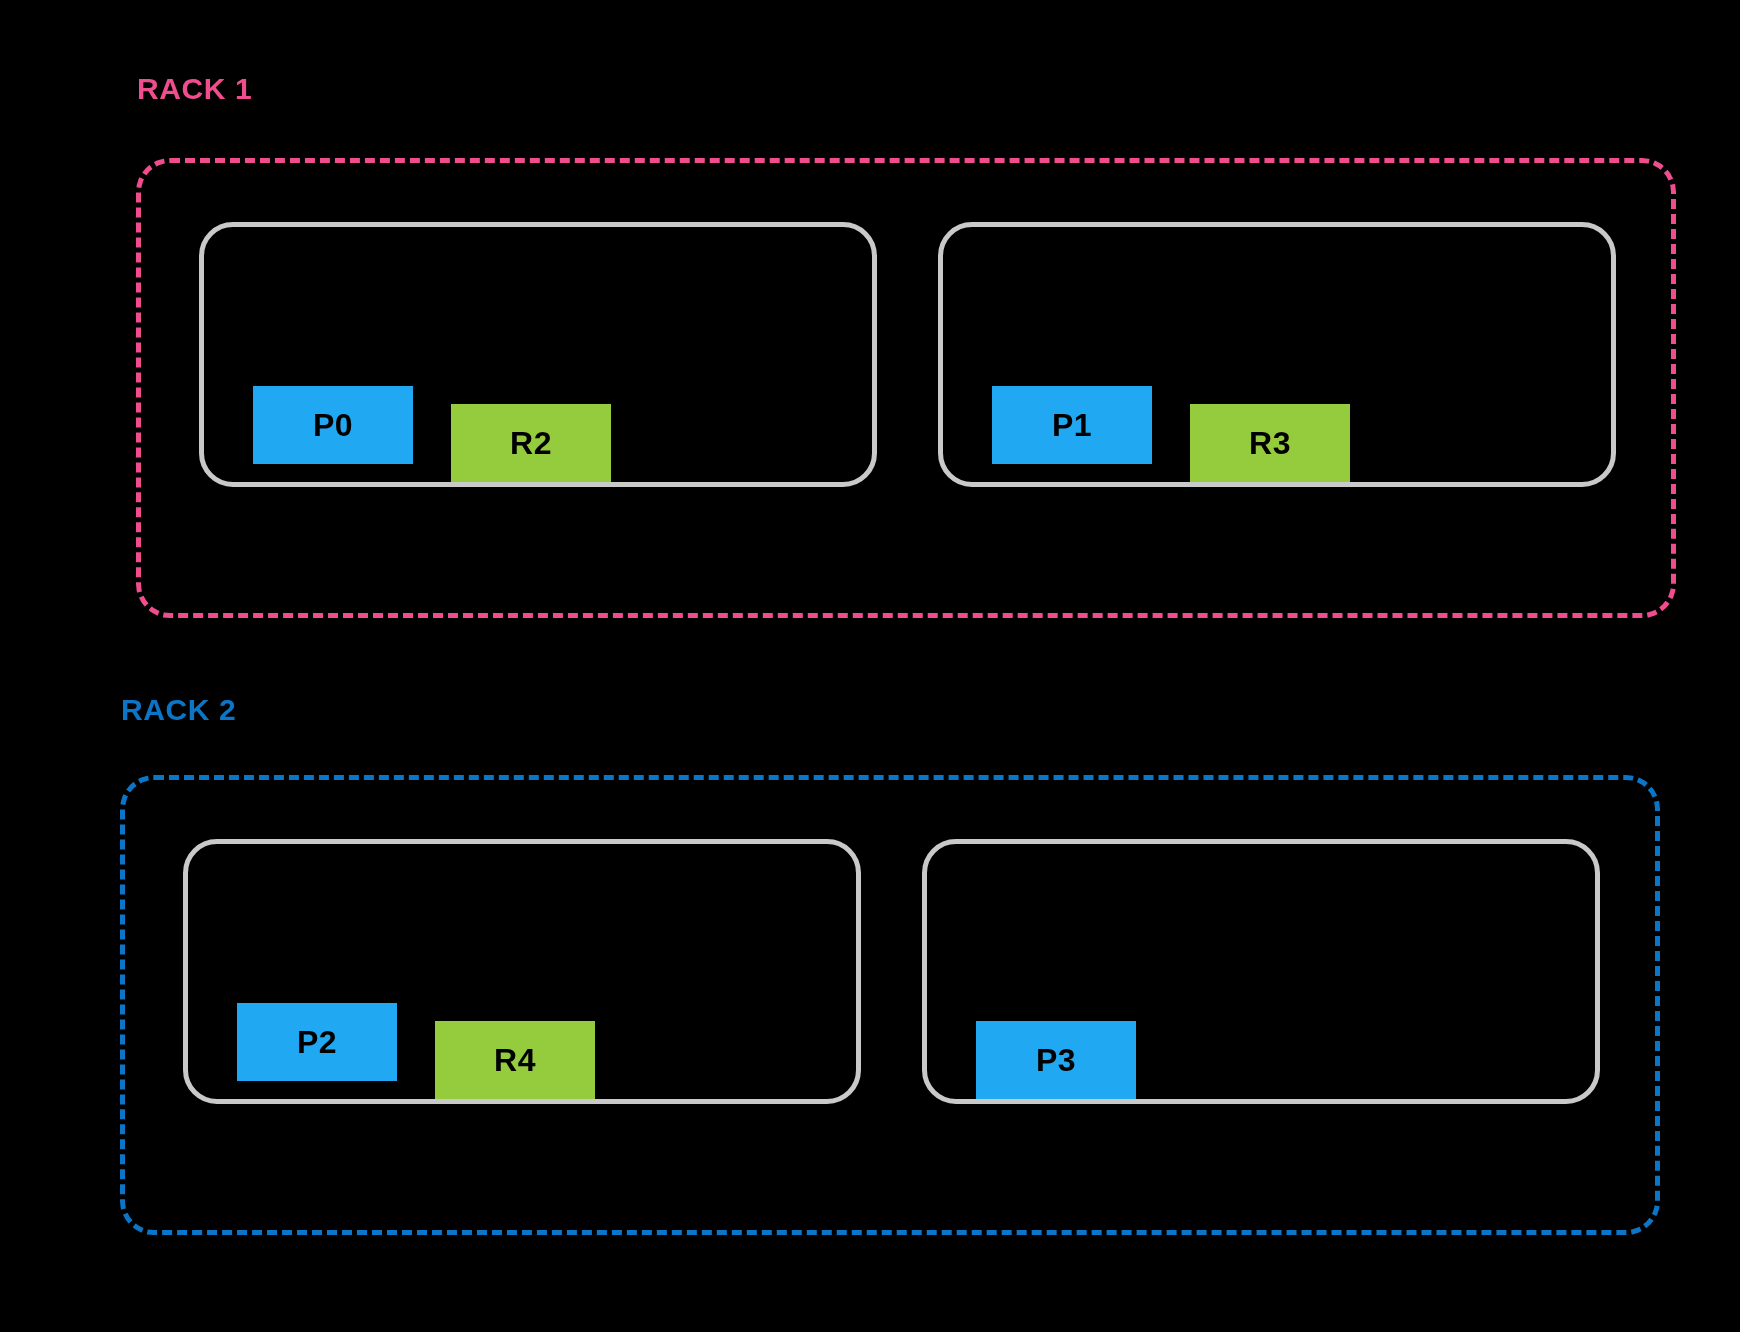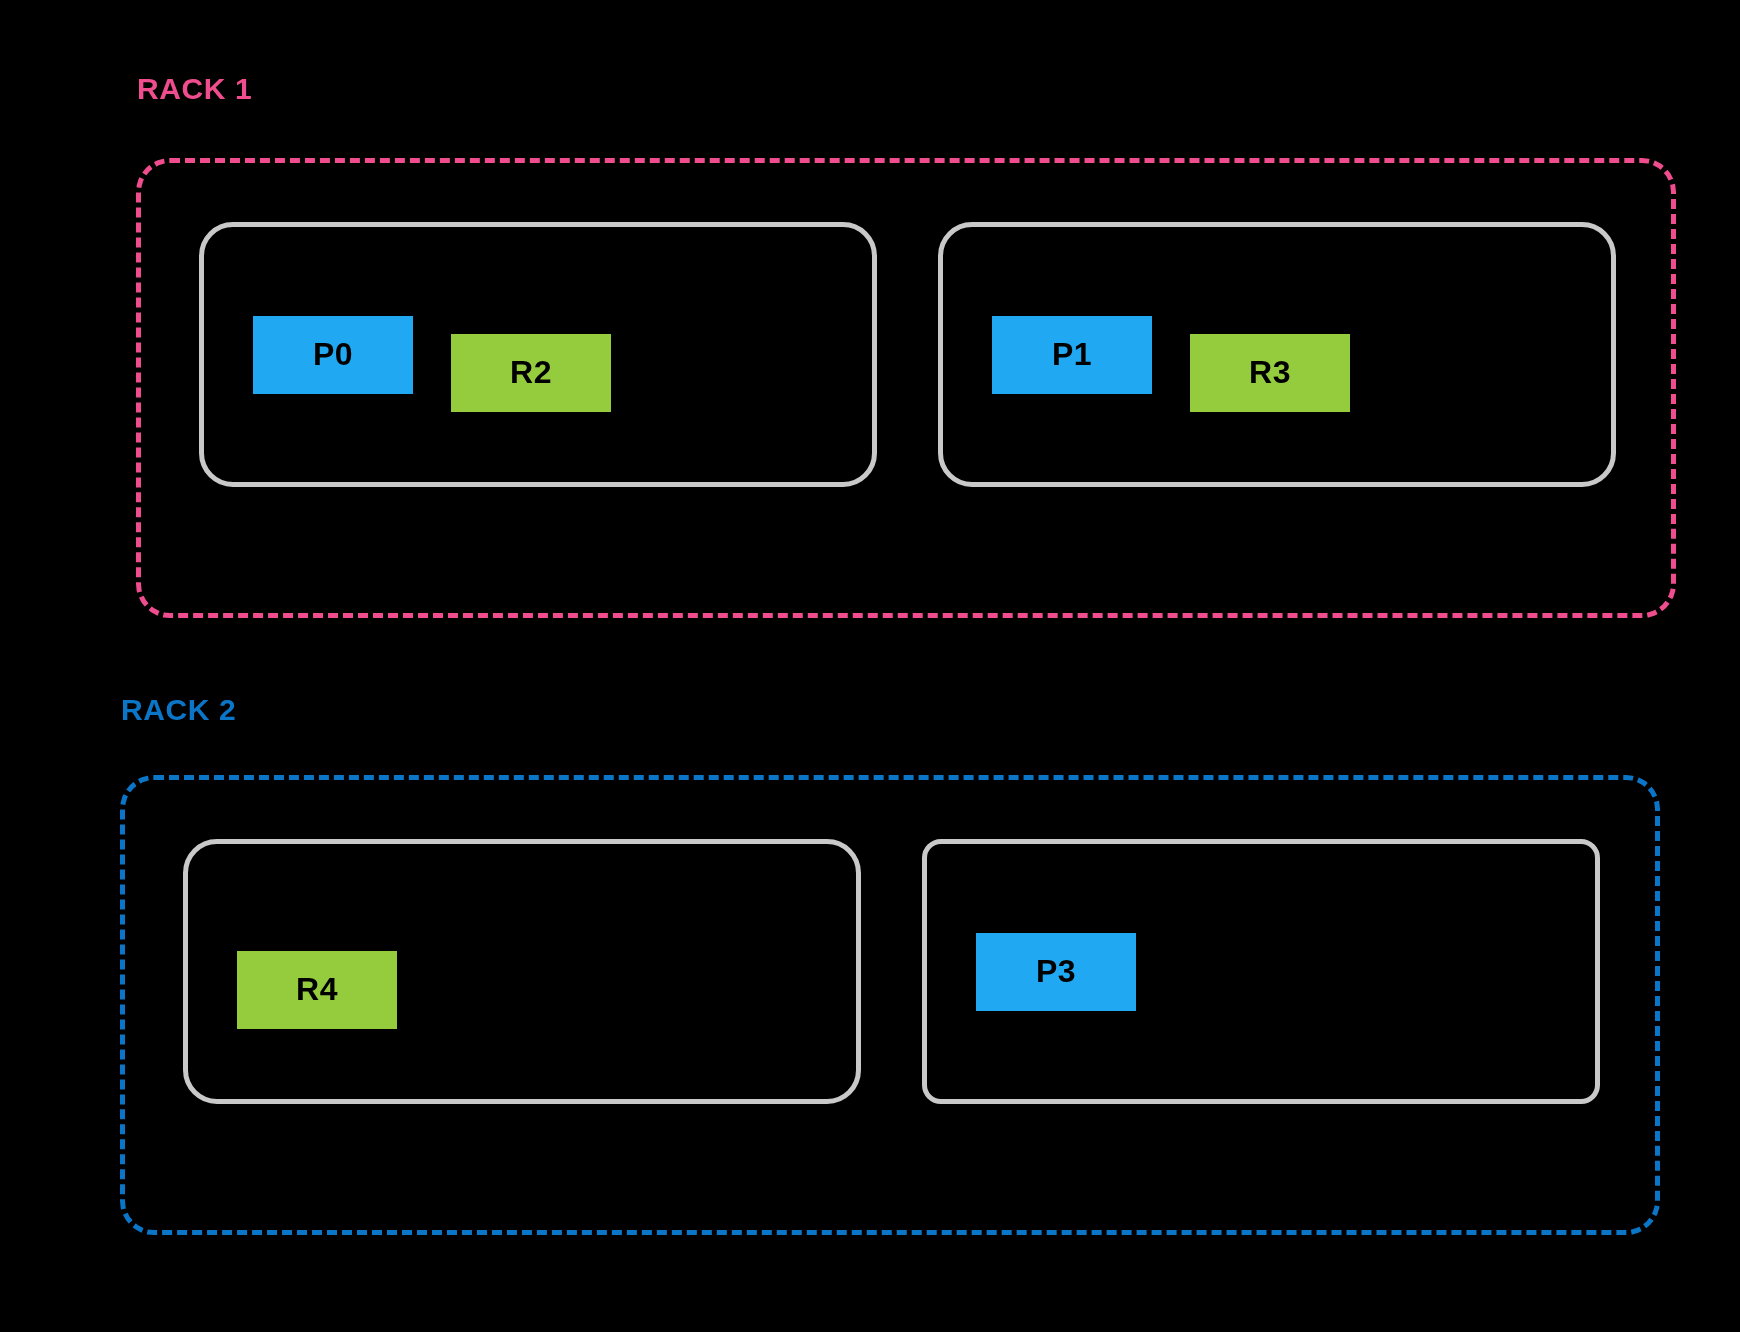--- a/index.html
+++ b/index.html
@@ -40,21 +40,21 @@
   }
 
   
   .node {
     position: absolute;
     box-sizing: border-box;
     border: 5px solid #c9c9c9;
     border-radius: 34px;
     background: transparent;
     display: flex;
-    align-items: center;
+    align-items: flex-end;
     justify-content: flex-start;
   }
   .node-slots {
     display: flex;
     align-items: center;
     gap: 38px;
     margin-left: 49px;
   }
 
   
@@ -100,24 +100,25 @@
   </div>
 
   <div class="rack" style="left:0; top:0; width:1740px; height:1268px;">
 
     <div class="rack-label" style="left:121px; top:695px; color:#0b76c8;">RACK 2</div>
 
     <div class="rack-outline" style="left:120px; top:775px; width:1540px; height:460px; border-color:#0b76c8;"></div>
 
     <div class="node" style="left:183px; top:839px; width:678px; height:265px;">
       <div class="node-slots">
+        <div class="chip primary">P2</div>
         <div class="chip replica">R4</div>
       </div>
     </div>
 
-    <div class="node" style="left:922px; top:839px; width:678px; height:265px;border-radius:19px;">
+    <div class="node" style="left:922px; top:839px; width:678px; height:265px;">
       <div class="node-slots">
         <div class="chip primary">P3</div>
       </div>
     </div>
   </div>
 
 </div>
 
 </body></html>

